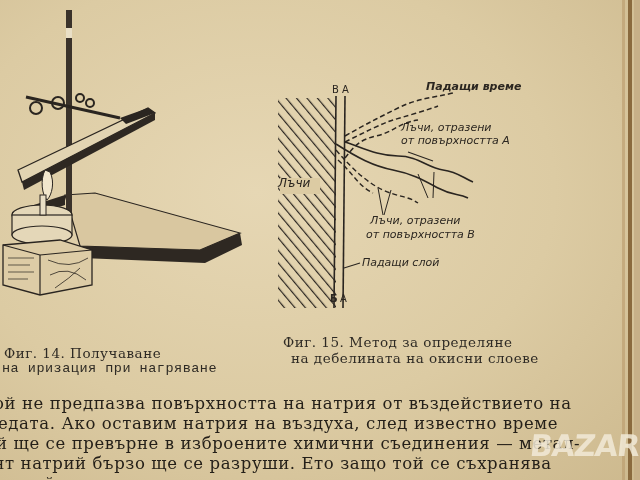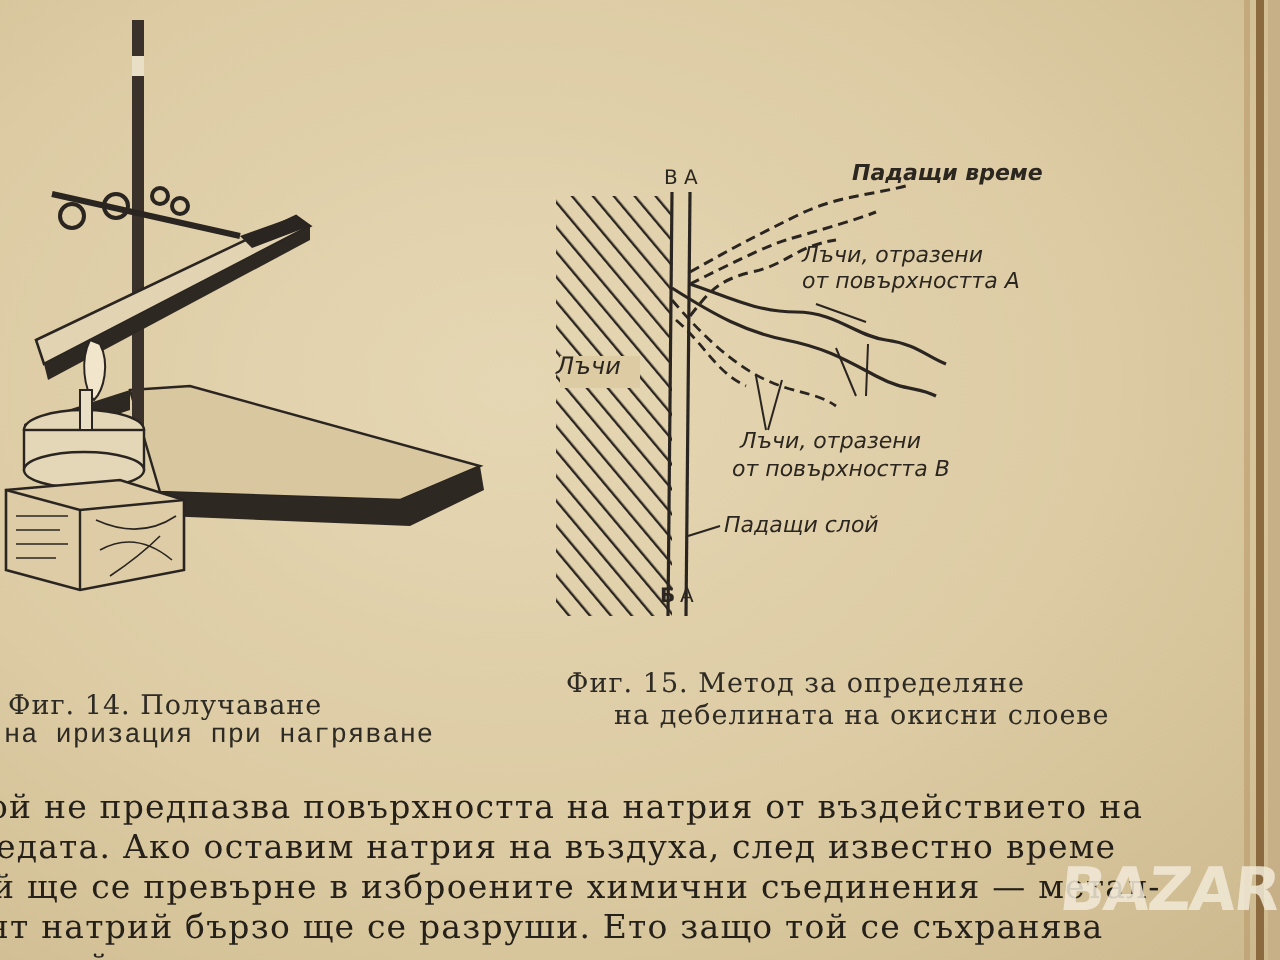--- a/index.html
+++ b/index.html
@@ -14,21 +14,21 @@
   .edge2 { position:absolute; left:634px; top:0; width:6px; height:480px; background:#c7b088; }
   .edge3 { position:absolute; left:622px; top:0; width:3px; height:480px; background:#b99a6a; opacity:.6; }
 
   .fig14 { position:absolute; left:0; top:0; width:250px; height:300px; }
   .fig15 { position:absolute; left:258px; top:78px; width:300px; height:240px; }
 
   .caption { position:absolute; font-size:13.5px; line-height:16px; letter-spacing:0.5px; color:#2e2a24; }
   .cap14 { left:4px; top:326px;margin-top:19px; }
   .cap14 .l2 { display:block; margin-left:-2px;font-family:Liberation Mono, monospace; }
   .cap15 { left:283px; top:334px; }
-  .cap15 .l2 { display:block; margin-left:24px; }
+  .cap15 .l2 { display:block; margin-left:8px; }
 
   .body-text { position:absolute; left:0; top:394px; width:620px; font-size:16.5px; line-height:20px; letter-spacing:0.6px; color:#252019; }
   .body-text .ln { display:block; white-space:nowrap; }
   .ln1 { margin-left:-6px; }
   .ln2 { margin-left:-2px; }
   .ln3 { margin-left:-4px; }
   .ln4 { margin-left:-6px; }
   .ln5 { margin-left:-4px; }
 
   .hand { font-family:"DejaVu Sans", sans-serif; font-style:italic; font-size:11px; color:#2b2620; position:absolute; white-space:nowrap; }

